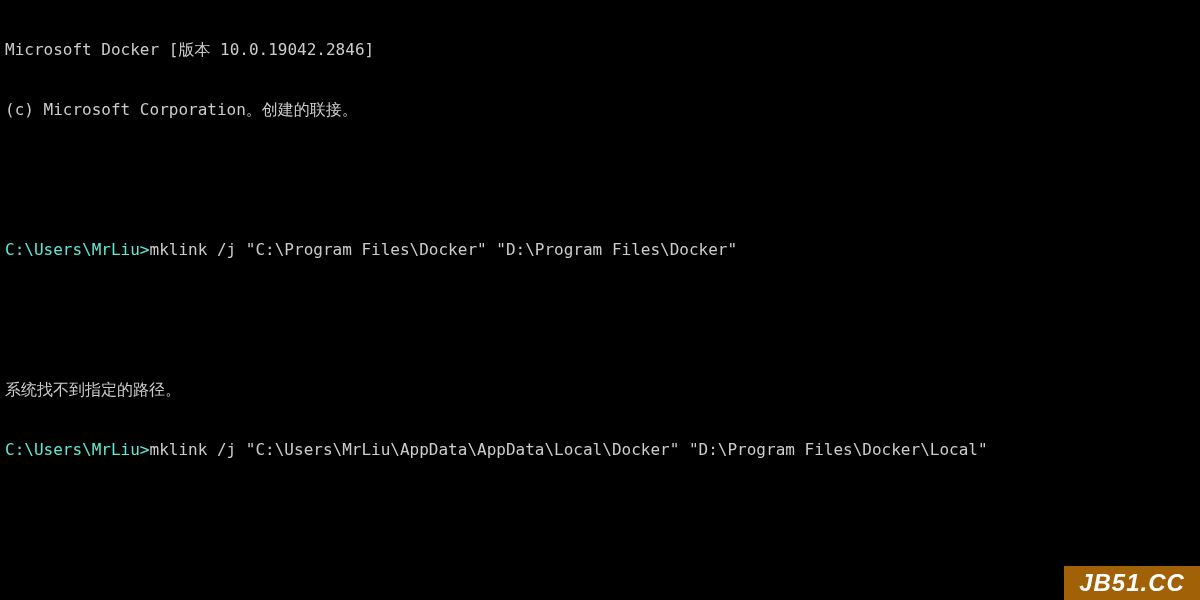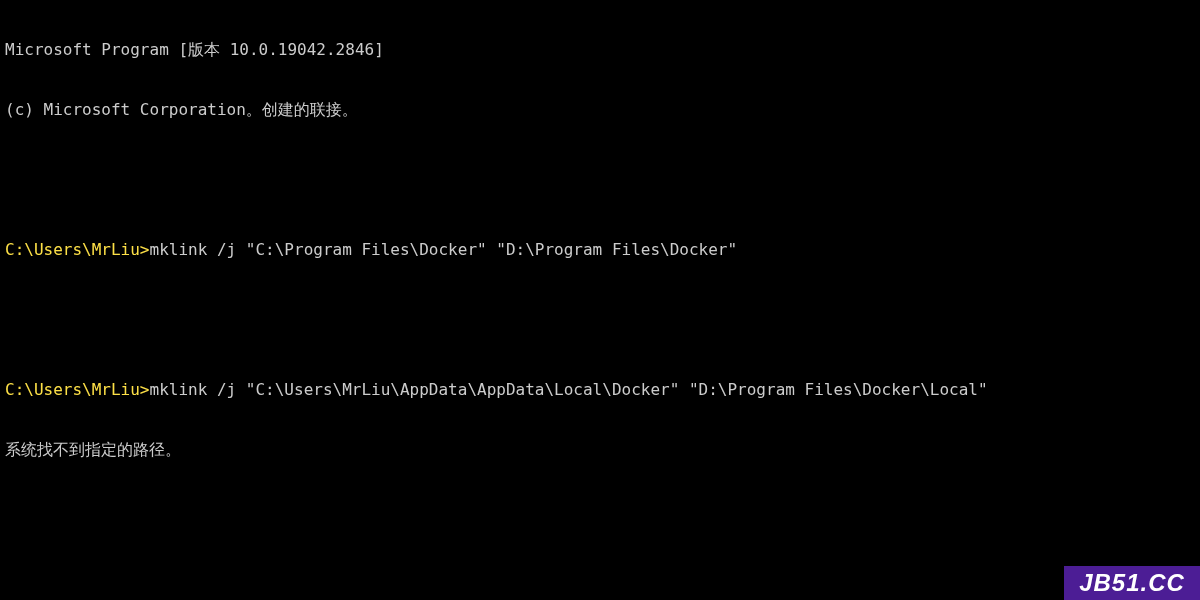--- a/index.html
+++ b/index.html
@@ -21,52 +21,52 @@
     color: #cccccc;
     white-space: pre;
     letter-spacing: 0;
   }
   .line {
     min-height: 20px;
   }
   .blank {
     height: 20px;
   }
-  .cmd .prompt { color: #fde047; }
+  .cmd .prompt { color: #5eead4; }
   .cmd .input  { color: #cccccc; }
   .watermark {
     position: absolute;
     right: 0;
     bottom: 0;
     width: 136px;
     height: 34px;
-    background: #4c1d95;
+    background: #a16207;
     color: #ffffff;
     font-family: Arial, Helvetica, sans-serif;
     font-weight: 900;
     font-style: italic;
     font-size: 24px;
     line-height: 34px;
     text-align: center;
     letter-spacing: 1px;
   }
 </style>
 </head>
 <body>
 
 <div class="terminal">
-  <div class="line">Microsoft Program [版本 10.0.19042.2846]</div>
+  <div class="line">Microsoft Docker [版本 10.0.19042.2846]</div>
   <div class="line">(c) Microsoft Corporation。创建的联接。</div>
   <div class="blank"></div>
 
   <div class="line cmd"><span class="prompt">C:\Users\MrLiu&gt;</span><span class="input">mklink /j "C:\Program Files\Docker" "D:\Program Files\Docker"</span></div>
   <div class="blank"></div>
 
+  <div class="line">系统找不到指定的路径。</div>
   <div class="line cmd"><span class="prompt">C:\Users\MrLiu&gt;</span><span class="input">mklink /j "C:\Users\MrLiu\AppData\AppData\Local\Docker" "D:\Program Files\Docker\Local"</span></div>
-  <div class="line">系统找不到指定的路径。</div>
   <div class="blank"></div>
 
   
   
   
 
   
   
   
 

